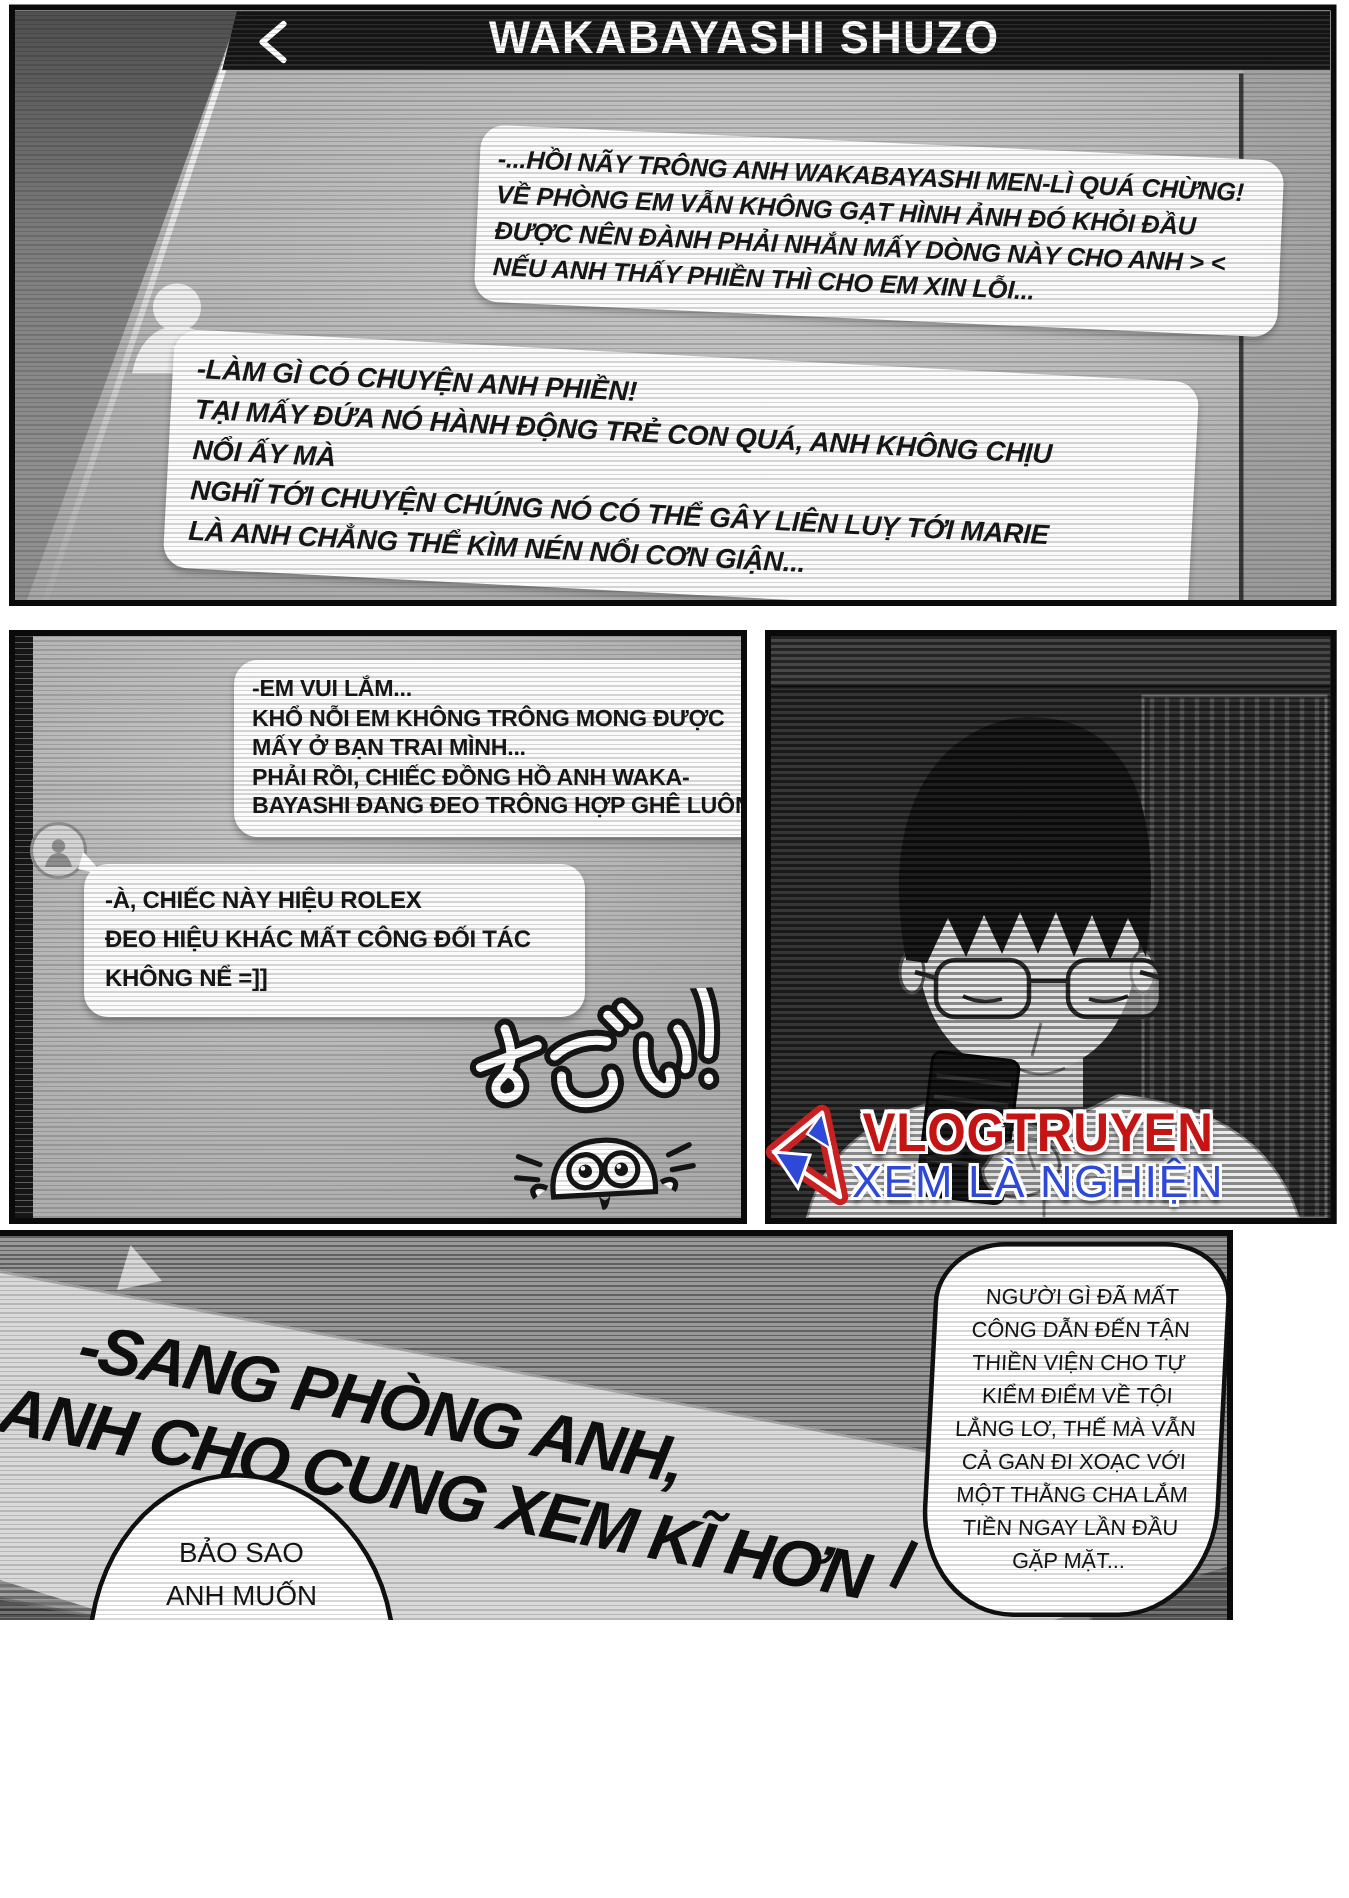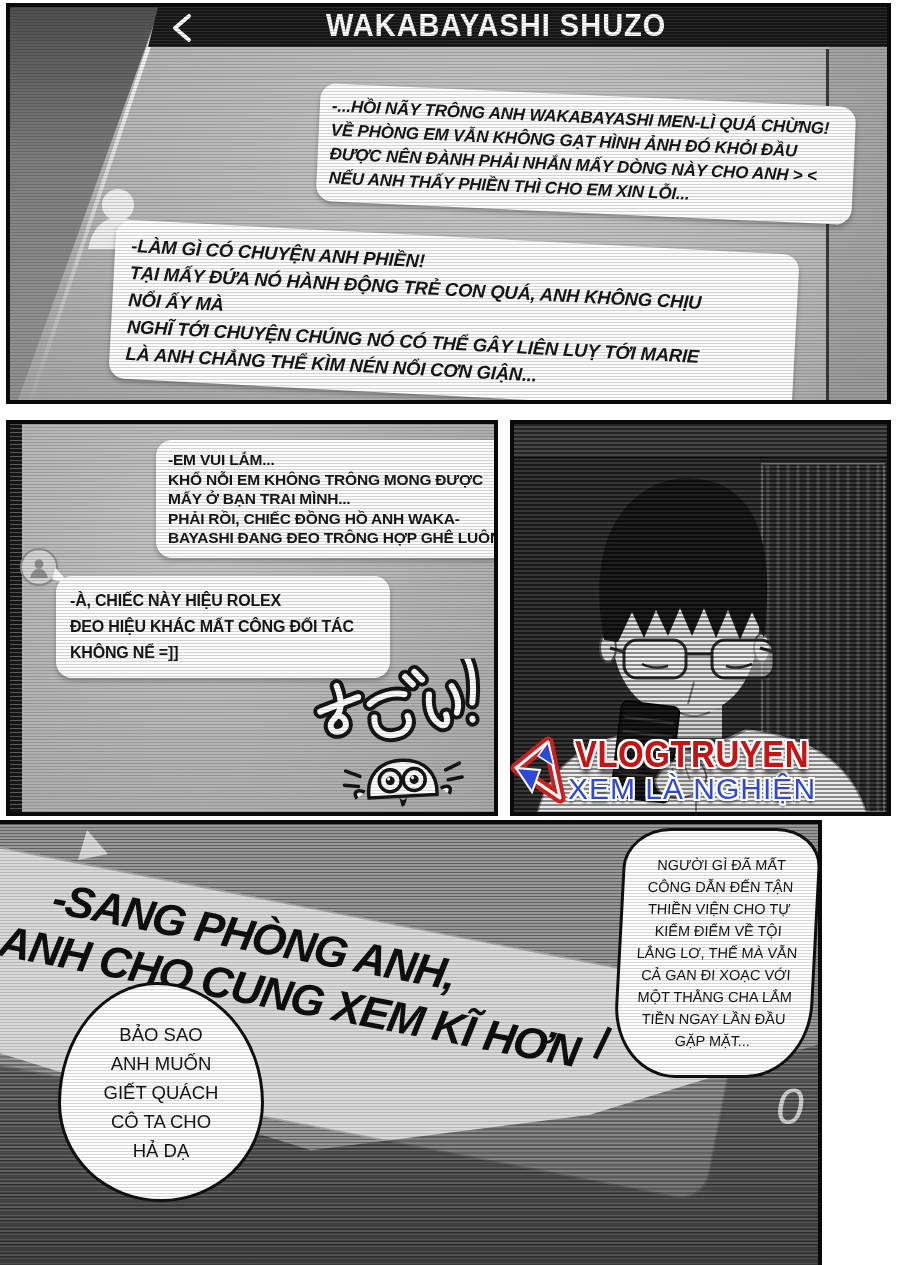--- a/index.html
+++ b/index.html
@@ -1,16 +1,16 @@
 <!DOCTYPE html>
 <html><head>
 <meta charset="utf-8">
 <style>
   html,body{margin:0;padding:0;background:#fff;}
-  .page{position:relative;width:899px;height:1265px;background:#fff;overflow:hidden;
+  .page{position:relative;width:899px;height:1080px;background:#fff;overflow:hidden;
         font-family:"Liberation Sans",sans-serif;color:#111;}
   .panel{position:absolute;border:4px solid #0a0a0a;box-sizing:border-box;overflow:hidden;}
   .inner{position:absolute;inset:0;overflow:hidden;}
   
   .scan::after{content:"";position:absolute;inset:0;z-index:60;pointer-events:none;
     background:repeating-linear-gradient(180deg,rgba(15,15,15,.17) 0 1px,rgba(255,255,255,0) 1px 3px);}
   .scan-dark::after{content:"";position:absolute;inset:0;z-index:60;pointer-events:none;
     background:repeating-linear-gradient(180deg,rgba(0,0,0,.42) 0 2px,rgba(255,255,255,.05) 2px 4px);}
 
   

